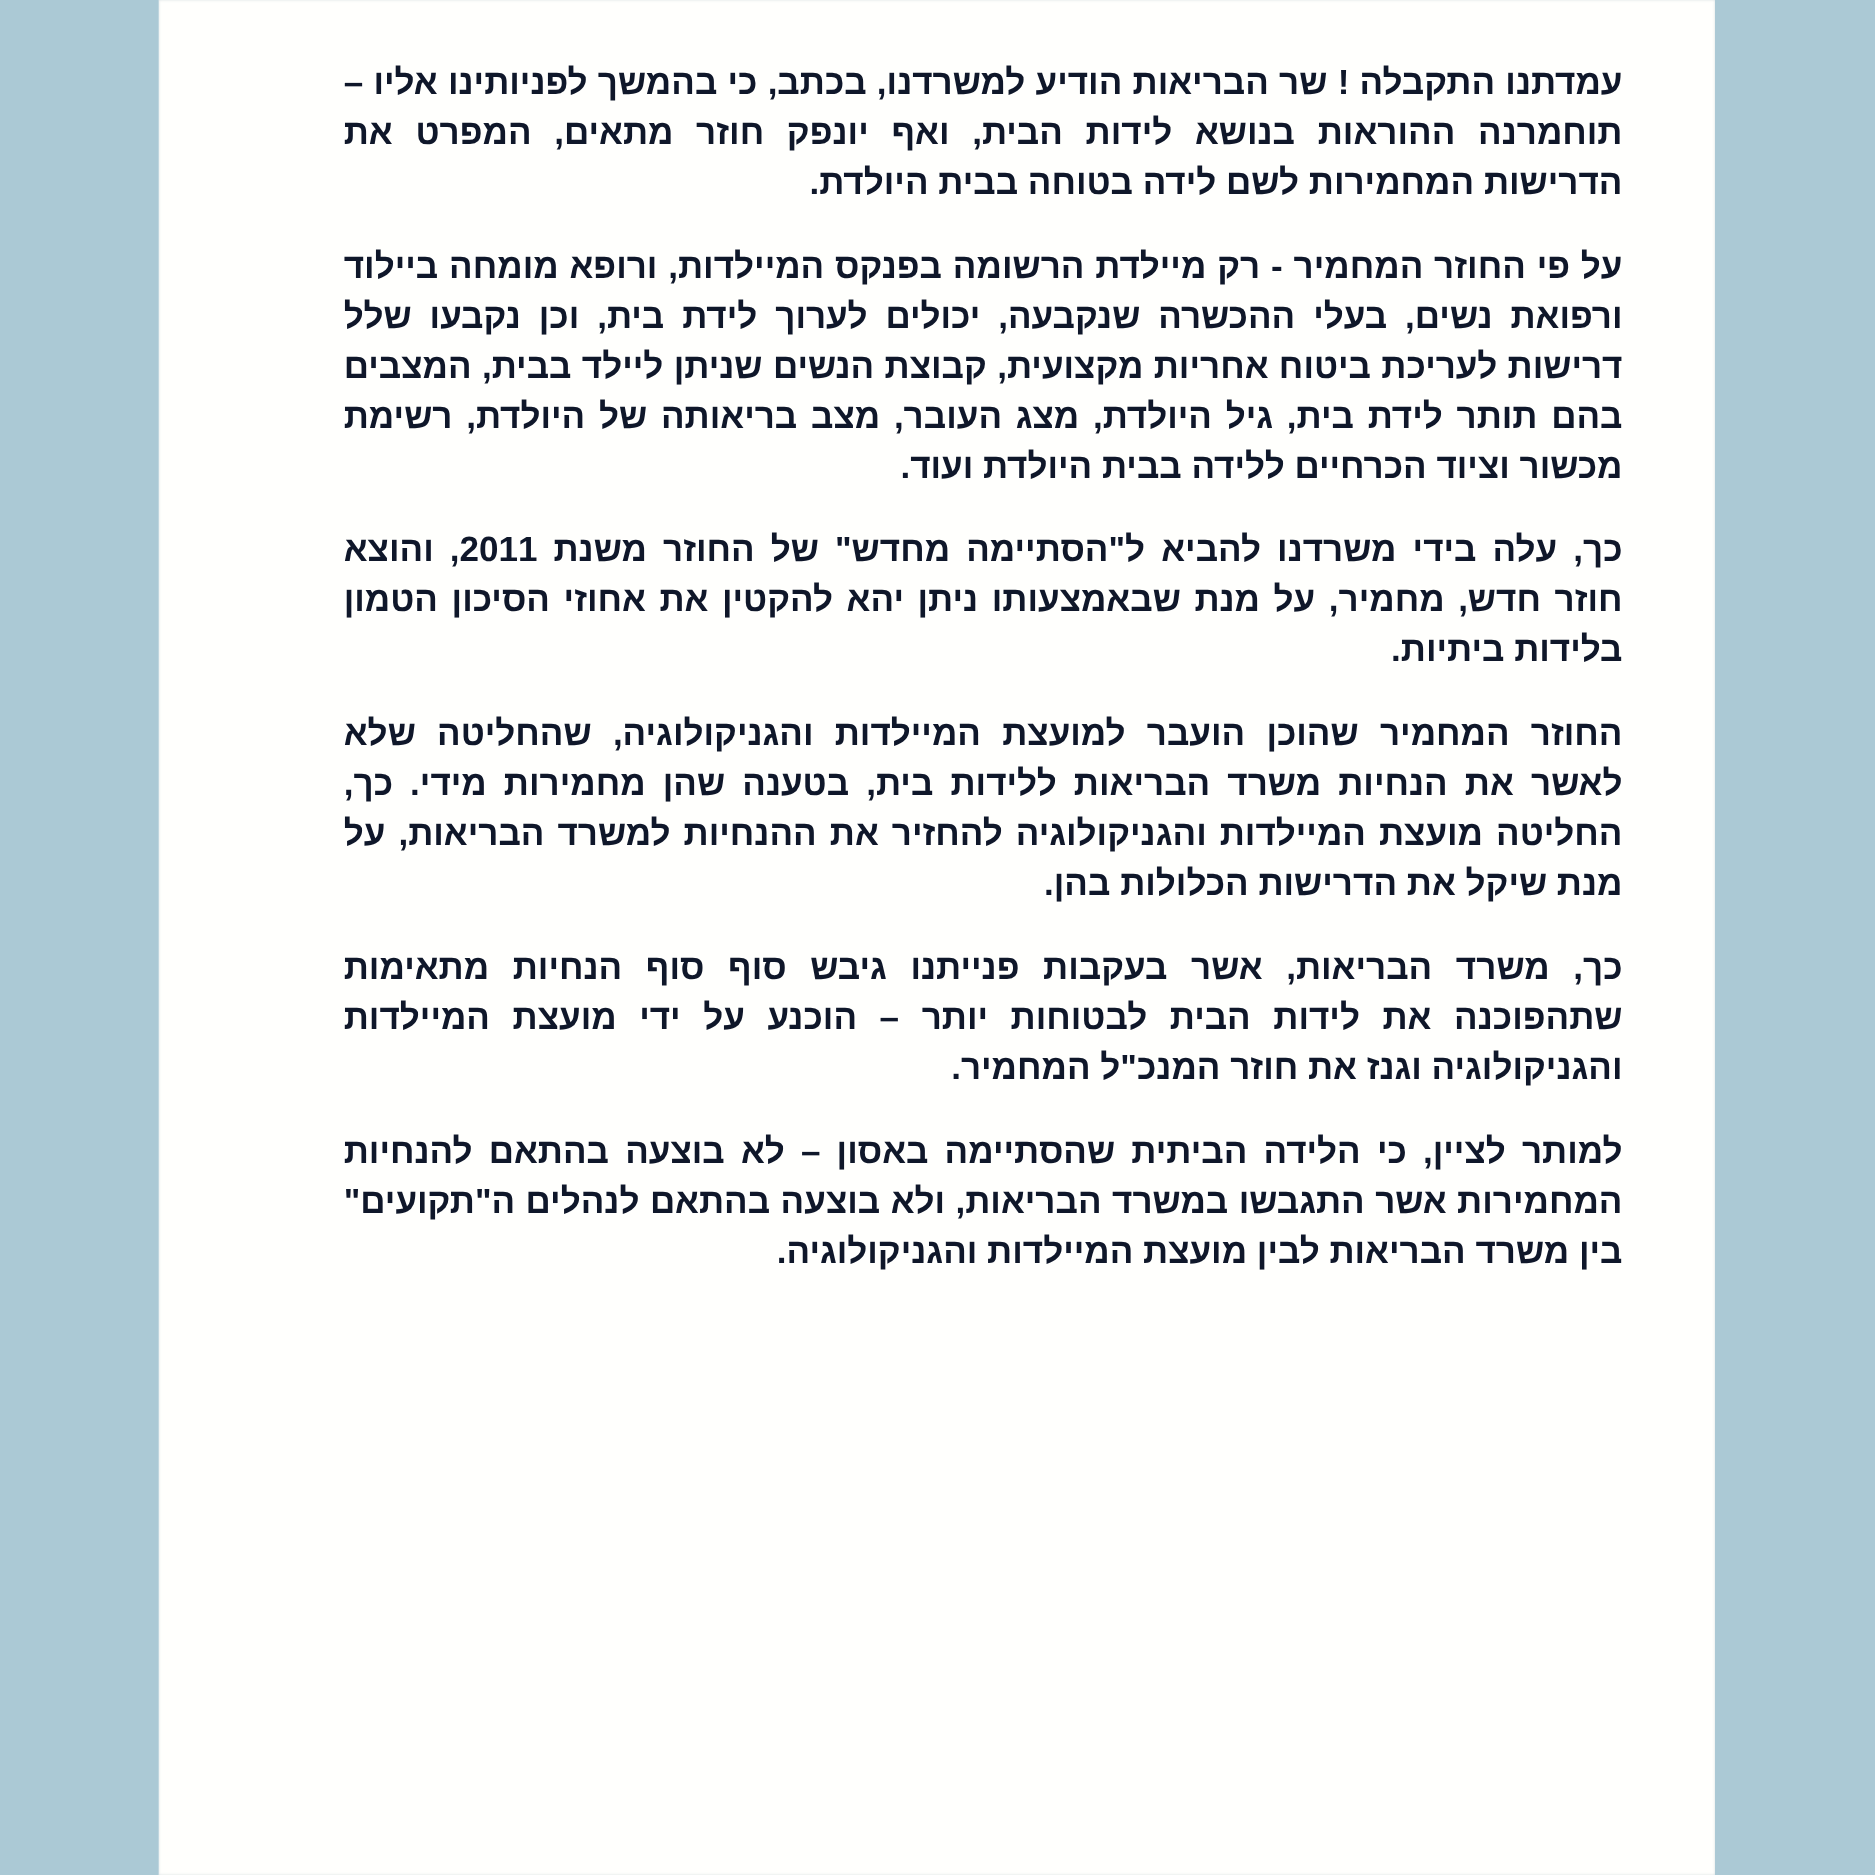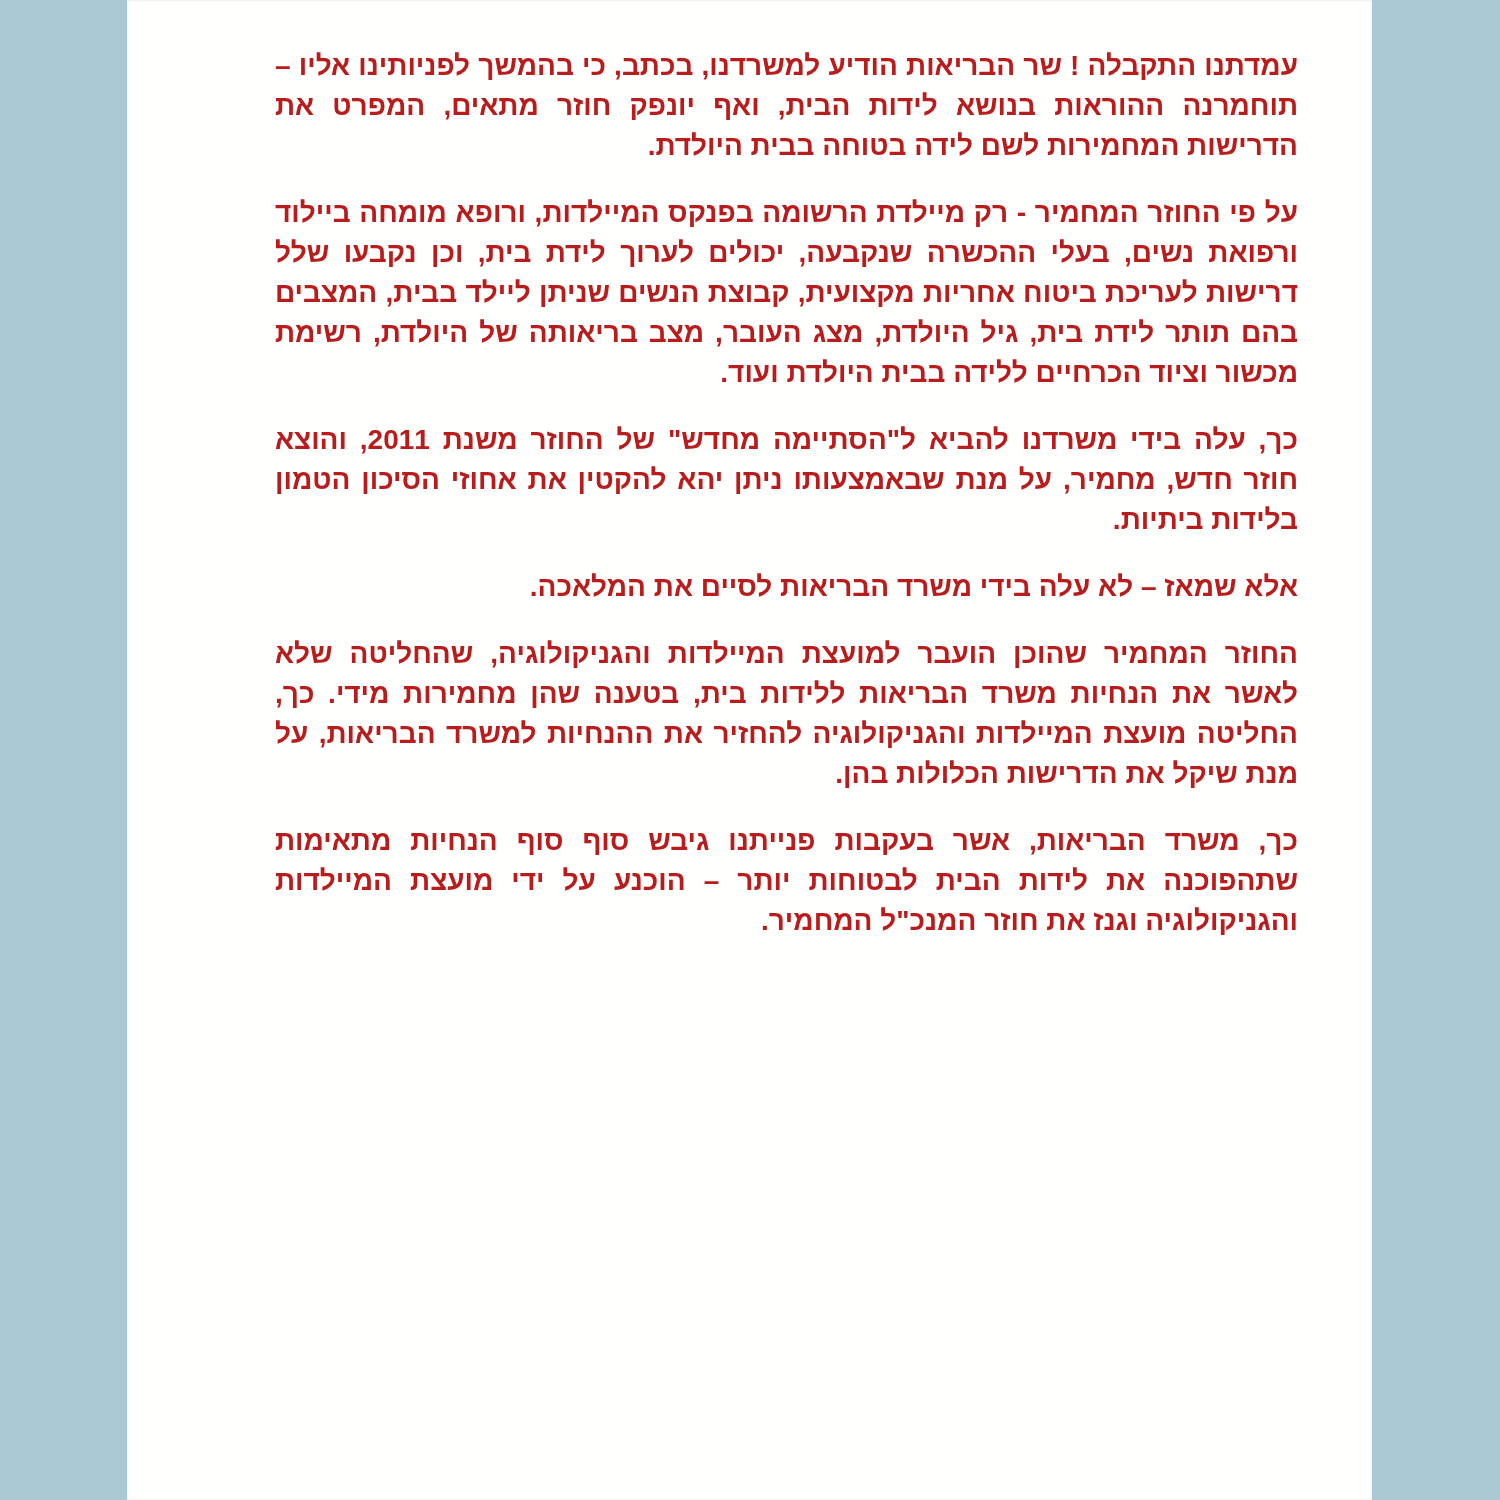--- a/index.html
+++ b/index.html
@@ -45,31 +45,31 @@
   }
   .seg-normal {
     font-weight: bold;
   }
 </style>
 </head>
 <body>
 
 <div class="bg" style="background: rgb(171, 201, 213);">
   <div class="page" style="background: rgb(255, 255, 253);">
-    <div class="content" style="color: #b91c1c; margin-left: 48px;">
+    <div class="content" style="color: #0f172a; margin-left: 48px;">
 
       <p class="para"><span class="seg-bold">עמדתנו התקבלה ! שר הבריאות הודיע למשרדנו, בכתב, כי בהמשך לפניותינו אליו – תוחמרנה ההוראות בנושא לידות הבית, ואף יונפק חוזר מתאים, המפרט את הדרישות המחמירות לשם לידה בטוחה בבית היולדת.</span></p>
 
       <p class="para"><span class="seg-normal">על פי החוזר המחמיר - רק מיילדת הרשומה בפנקס המיילדות, ורופא מומחה ביילוד ורפואת נשים, בעלי ההכשרה שנקבעה, יכולים לערוך לידת בית, וכן נקבעו שלל דרישות לעריכת ביטוח אחריות מקצועית, קבוצת הנשים שניתן ליילד בבית, המצבים בהם תותר לידת בית, גיל היולדת, מצג העובר, מצב בריאותה של היולדת, רשימת מכשור וציוד הכרחיים ללידה בבית היולדת ועוד.</span></p>
 
       <p class="para"><span class="seg-normal">כך, עלה בידי משרדנו להביא ל"הסתיימה מחדש" של החוזר משנת 2011, והוצא חוזר חדש, מחמיר, על מנת שבאמצעותו ניתן יהא להקטין את אחוזי הסיכון הטמון בלידות ביתיות.</span></p>
 
-      <p class="para"><span class="seg-bold">אלא שמאז</span><span class="seg-normal"> – לא עלה בידי משרד הבריאות לסיים את המלאכה.</span></p>
 
       <p class="para"><span class="seg-normal">החוזר המחמיר שהוכן הועבר למועצת המיילדות והגניקולוגיה, שהחליטה שלא לאשר את הנחיות משרד הבריאות ללידות בית, בטענה שהן מחמירות מידי. כך, החליטה מועצת המיילדות והגניקולוגיה להחזיר את ההנחיות למשרד הבריאות, על מנת שיקל את הדרישות הכלולות בהן.</span></p>
 
       <p class="para"><span class="seg-normal">כך, משרד הבריאות, אשר בעקבות פנייתנו גיבש סוף סוף הנחיות מתאימות שתהפוכנה את לידות הבית לבטוחות יותר – הוכנע על ידי מועצת המיילדות והגניקולוגיה וגנז את חוזר המנכ"ל המחמיר.</span></p>
 
 
+      <p class="para"><span class="seg-normal">למותר לציין, כי הלידה הביתית שהסתיימה באסון – לא בוצעה בהתאם להנחיות המחמירות אשר התגבשו במשרד הבריאות, ולא בוצעה בהתאם לנהלים ה"תקועים" בין משרד הבריאות לבין מועצת המיילדות והגניקולוגיה.</span></p>
 
     </div>
   </div>
 </div>
 
 </body></html>

